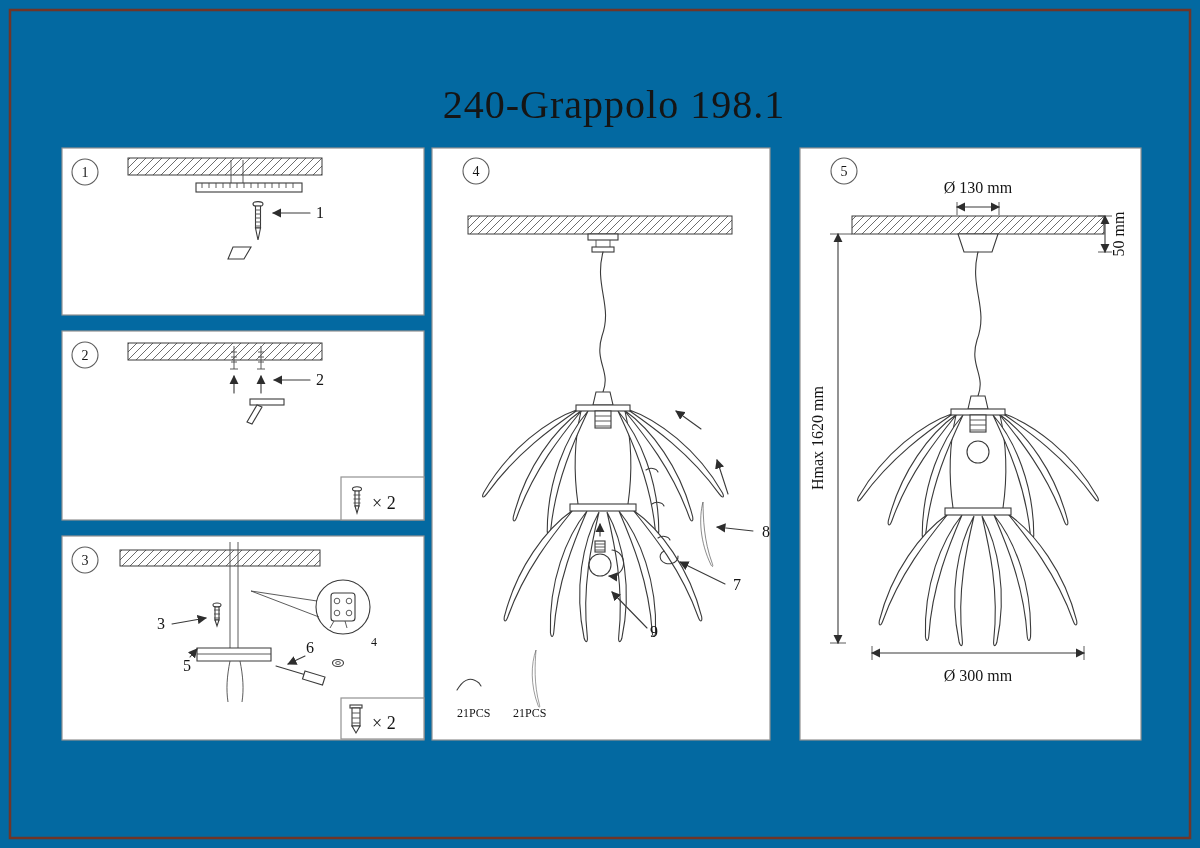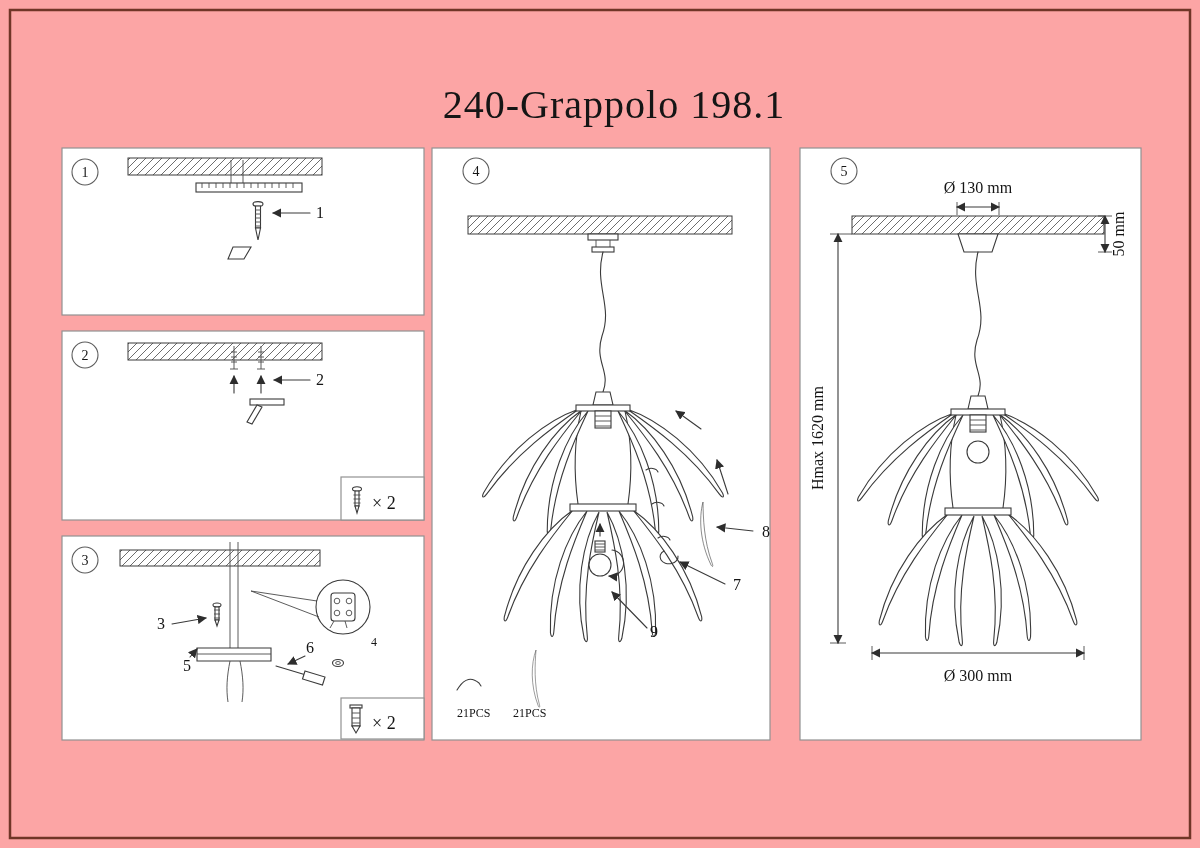--- a/index.html
+++ b/index.html
@@ -1,16 +1,16 @@
 <!DOCTYPE html>
 <html><head>
 <meta charset="utf-8">
 <style>
   html,body{margin:0;padding:0;background:#f5f5f3;}
-  .sheet{position:relative;width:1200px;height:848px;background:#fca5a5;overflow:hidden;}
+  .sheet{position:relative;width:1200px;height:848px;background:#0369a1;overflow:hidden;}
   .sheet > svg{position:absolute;left:0;top:0;}
   .ln{fill:none;stroke:#3a3a3a;stroke-width:1.1;stroke-linecap:round;}
   .thin{fill:none;stroke:#4a4a4a;stroke-width:0.9;}
   .shp{fill:#ffffff;stroke:#3a3a3a;stroke-width:1.1;}
   .panel{fill:#ffffff;stroke:#929292;stroke-width:1.2;}
   .bar{fill:url(#hatch);stroke:#3a3a3a;stroke-width:1;}
   .badge{fill:#ffffff;stroke:#5c5c5c;stroke-width:1.1;}
   .t{font-family:"Liberation Serif","DejaVu Serif",serif;fill:#151515;}
   .title{font-size:40px;letter-spacing:1px;}
   .num{font-size:14px;}

